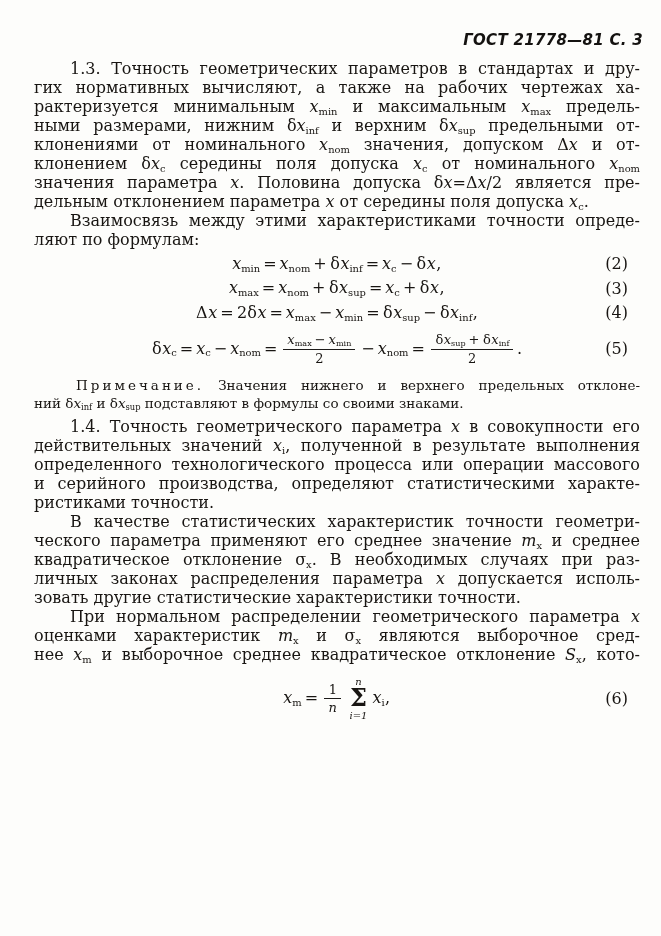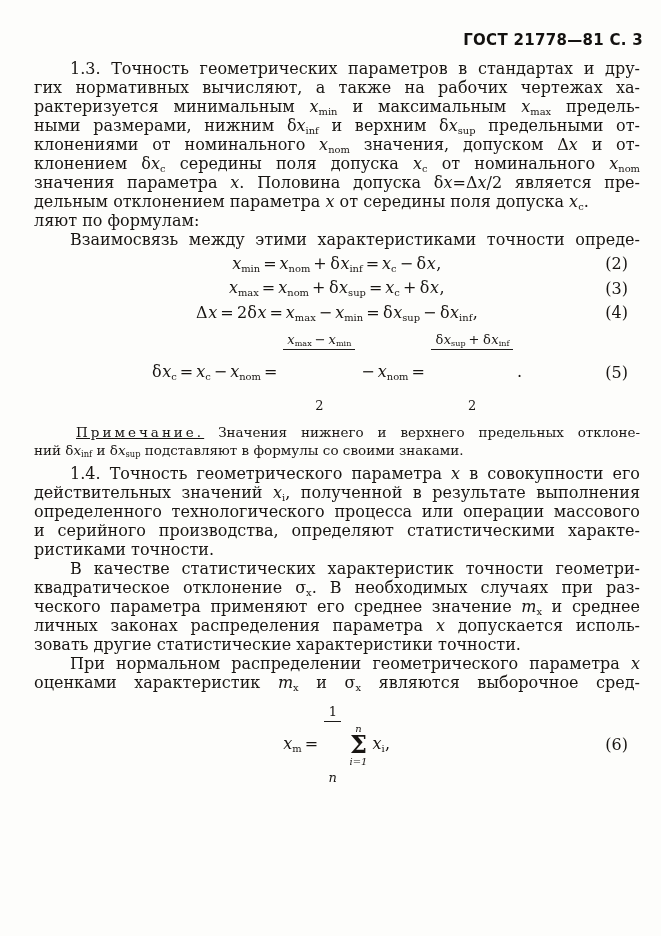--- a/index.html
+++ b/index.html
@@ -3,44 +3,44 @@
 <meta charset="utf-8">
 <style>
   html,body{margin:0;padding:0;background:#ffffff;}
   .page{
     width:661px;height:936px;background:#fdfdfb;box-sizing:border-box;
     padding-top:30px;overflow:hidden;position:relative;
     font-family:"DejaVu Serif",serif;color:#181512;
   }
   .header{text-align:right;padding-right:18px;}
   .gost{
-    font-family:"DejaVu Sans",sans-serif;font-weight:700;
+    font-family:"DejaVu Sans",sans-serif;font-weight:700;font-style:italic;
     font-size:15px;letter-spacing:.3px;color:#141210;
   }
   .doc-body{margin:10px 21px 0 34px;font-size:16px;line-height:19px;}
   .para{margin:0;}
   .tl{text-align:justify;text-align-last:justify;}
   .tl.last{text-align-last:left;}
   .tl.ind{text-indent:36px;}
   i{font-style:italic;}
   sub{font-size:.62em;line-height:0;vertical-align:-.28em;}
-  .sp{letter-spacing:3px;text-decoration:underline;}
+  .sp{letter-spacing:3px;}
   .note{font-size:13.5px;line-height:18px;margin:8px 0 5px;}
   .note .tl.ind{text-indent:42px;}
   
   .eq{position:relative;text-align:center;margin:6px 0;line-height:1.15;}
   .eq .ebody{display:inline-block;white-space:nowrap;}
   .eq .enum{position:absolute;right:12px;top:50%;transform:translateY(-50%);}
   .eq .v{font-style:italic;}
   .eq .o{padding:0 3px;}
   .eq .t{padding:0 .5px;}
   .eq-mid{margin:10px 0;}
   .eq-tall{margin:12px 0;}
   .frac{display:inline-flex;flex-direction:column;align-items:center;
-        vertical-align:middle;margin:0 3px;font-size:13px;line-height:1.2;gap:47px;}
+        vertical-align:middle;margin:0 3px;font-size:13px;line-height:1.2;}
   .frac .fn{border-bottom:1.4px solid #1c1a18;padding:0 4px 1px;white-space:nowrap;}
   .frac .fd{padding-top:1px;white-space:nowrap;}
   .sum{display:inline-flex;flex-direction:column;align-items:center;
        vertical-align:middle;margin:0 5px;line-height:1;}
   .sum .lim{font-size:10px;font-style:italic;line-height:1.1;}
   .sum .sig{font-size:24px;font-weight:700;line-height:.95;}
 </style>
 </head>
 <body>
 
@@ -53,22 +53,22 @@
         <div class="tl ind">1.3. Точность геометрических параметров в стандартах и дру-</div>
         <div class="tl">гих нормативных вычисляют, а также на рабочих чертежах ха-</div>
         <div class="tl">рактеризуется минимальным <i>x</i><sub>min</sub> и максимальным <i>x</i><sub>max</sub> предель-</div>
         <div class="tl">ными размерами, нижним δ<i>x</i><sub>inf</sub> и верхним δ<i>x</i><sub>sup</sub> предельными от-</div>
         <div class="tl">клонениями от номинального <i>x</i><sub>nom</sub> значения, допуском Δ<i>x</i> и от-</div>
         <div class="tl">клонением δ<i>x</i><sub>c</sub> середины поля допуска <i>x</i><sub>c</sub> от номинального <i>x</i><sub>nom</sub></div>
         <div class="tl">значения параметра <i>x</i>. Половина допуска δ<i>x</i>=Δ<i>x</i>/2 является пре-</div>
         <div class="tl last">дельным отклонением параметра <i>x</i> от середины поля допуска <i>x</i><sub>c</sub>.</div>
       </div>
       <div class="para">
+        <div class="tl ind">Взаимосвязь между этими характеристиками точности опреде-</div>
         <div class="tl last">ляют по формулам:</div>
-        <div class="tl ind">Взаимосвязь между этими характеристиками точности опреде-</div>
       </div>
       <div class="eq"><span class="ebody"><span class="v">x</span><sub>min</sub><span class="o">=</span><span class="v">x</span><sub>nom</sub><span class="o">+</span><span class="t">δ</span><span class="v">x</span><sub>inf</sub><span class="o">=</span><span class="v">x</span><sub>c</sub><span class="o">−</span><span class="t">δ</span><span class="v">x</span><span class="t">,</span></span><span class="enum">(2)</span></div>
       <div class="eq"><span class="ebody"><span class="v">x</span><sub>max</sub><span class="o">=</span><span class="v">x</span><sub>nom</sub><span class="o">+</span><span class="t">δ</span><span class="v">x</span><sub>sup</sub><span class="o">=</span><span class="v">x</span><sub>c</sub><span class="o">+</span><span class="t">δ</span><span class="v">x</span><span class="t">,</span></span><span class="enum">(3)</span></div>
       <div class="eq"><span class="ebody"><span class="t">Δ</span><span class="v">x</span><span class="o">=</span><span class="t">2δ</span><span class="v">x</span><span class="o">=</span><span class="v">x</span><sub>max</sub><span class="o">−</span><span class="v">x</span><sub>min</sub><span class="o">=</span><span class="t">δ</span><span class="v">x</span><sub>sup</sub><span class="o">−</span><span class="t">δ</span><span class="v">x</span><sub>inf</sub><span class="t">,</span></span><span class="enum">(4)</span></div>
       <div class="eq eq-mid"><span class="ebody"><span class="t">δ</span><span class="v">x</span><sub>c</sub><span class="o">=</span><span class="v">x</span><sub>c</sub><span class="o">−</span><span class="v">x</span><sub>nom</sub><span class="o">=</span><span class="frac">
             <span class="fn"><span class="v">x</span><sub>max</sub><span class="o">−</span><span class="v">x</span><sub>min</sub></span>
             <span class="fd"><span class="t">2</span></span>
           </span><span class="o">−</span><span class="v">x</span><sub>nom</sub><span class="o">=</span><span class="frac">
             <span class="fn"><span class="t">δ</span><span class="v">x</span><sub>sup</sub><span class="o">+</span><span class="t">δ</span><span class="v">x</span><sub>inf</sub></span>
             <span class="fd"><span class="t">2</span></span>
@@ -79,28 +79,29 @@
       </div>
       <div class="para">
         <div class="tl ind">1.4. Точность геометрического параметра <i>x</i> в совокупности его</div>
         <div class="tl">действительных значений <i>x</i><sub>i</sub>, полученной в результате выполнения</div>
         <div class="tl">определенного технологического процесса или операции массового</div>
         <div class="tl">и серийного производства, определяют статистическими характе-</div>
         <div class="tl last">ристиками точности.</div>
       </div>
       <div class="para">
         <div class="tl ind">В качестве статистических характеристик точности геометри-</div>
+        <div class="tl">ческого параметра применяют его среднее значение <i>m</i><sub>x</sub> и среднее</div>
         <div class="tl">квадратическое отклонение σ<sub>x</sub>. В необходимых случаях при раз-</div>
-        <div class="tl">ческого параметра применяют его среднее значение <i>m</i><sub>x</sub> и среднее</div>
         <div class="tl">личных законах распределения параметра <i>x</i> допускается исполь-</div>
         <div class="tl last">зовать другие статистические характеристики точности.</div>
       </div>
       <div class="para">
         <div class="tl ind">При нормальном распределении геометрического параметра <i>x</i></div>
         <div class="tl">оценками характеристик <i>m</i><sub>x</sub> и σ<sub>x</sub> являются выборочное сред-</div>
+        <div class="tl">нее <i>x</i><sub>m</sub> и выборочное среднее квадратическое отклонение <i>S</i><sub>x</sub>, кото-</div>
       </div>
       <div class="eq eq-tall"><span class="ebody"><span class="v">x</span><sub>m</sub><span class="o">=</span><span class="frac">
             <span class="fn"><span class="t">1</span></span>
             <span class="fd"><span class="v">n</span></span>
           </span><span class="sum">
             <span class="lim">n</span>
             <span class="sig">Σ</span>
             <span class="lim">i=1</span>
           </span><span class="v">x</span><sub>i</sub><span class="t">,</span></span><span class="enum">(6)</span></div>
     </main>

